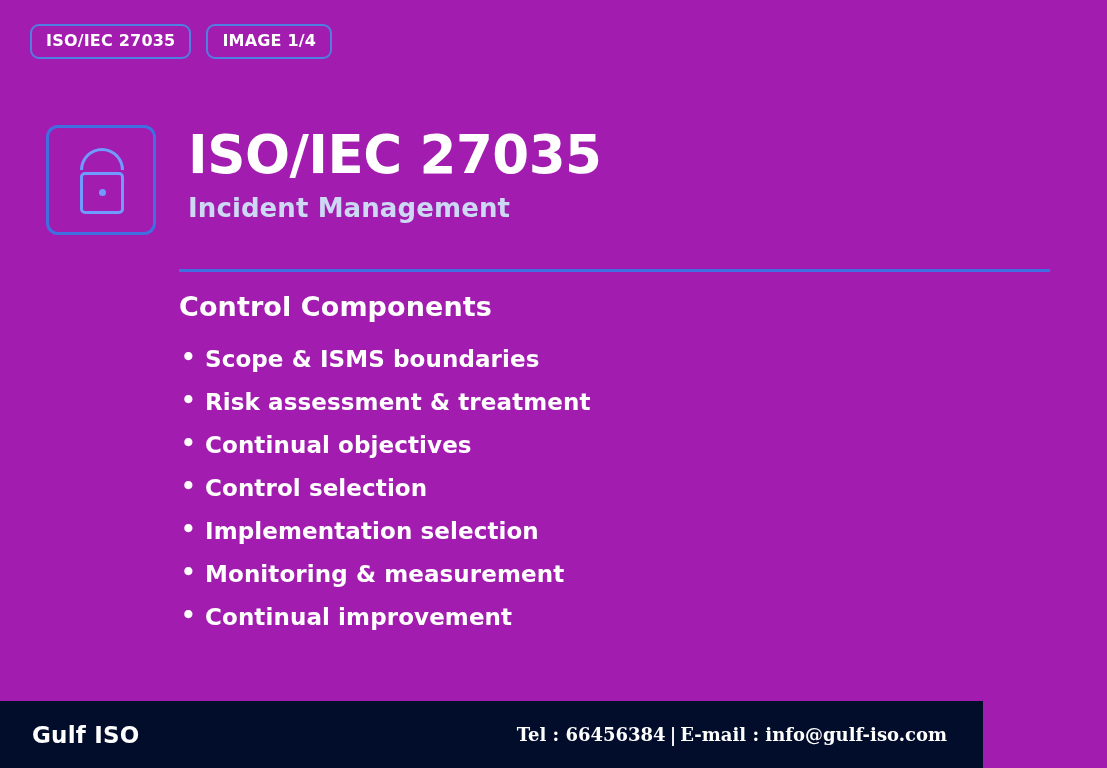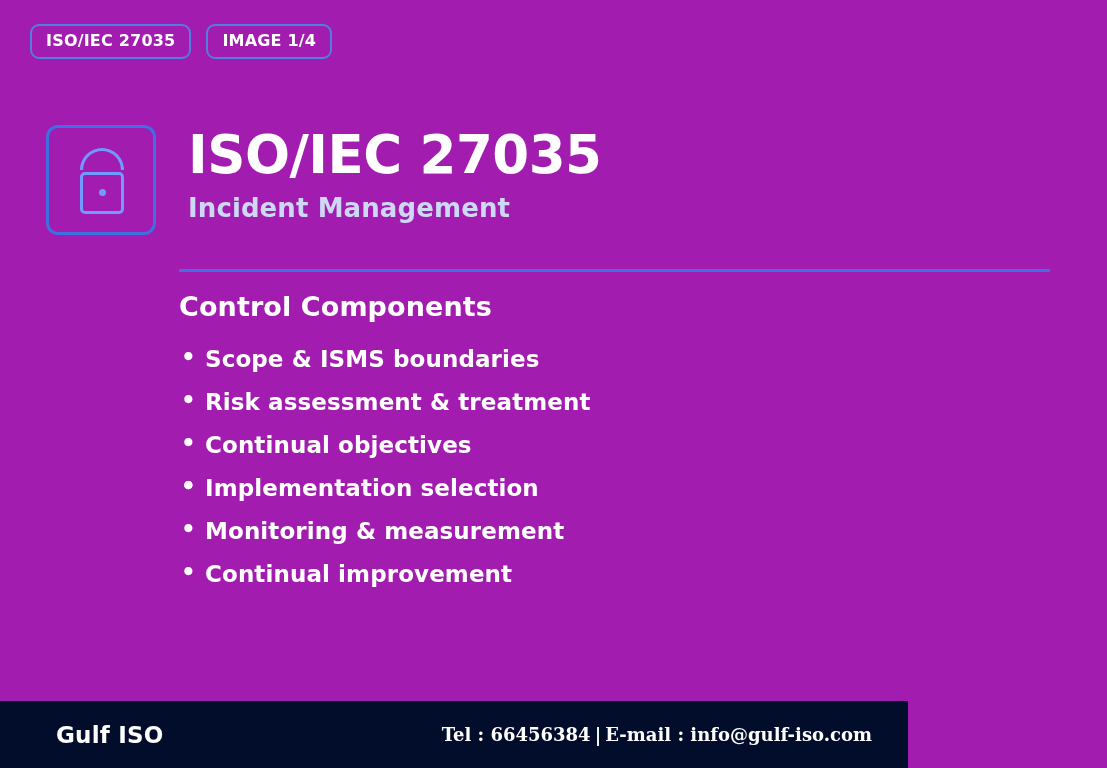--- a/index.html
+++ b/index.html
@@ -157,27 +157,26 @@
     color: #ffffff;
     font-size: 23px;
     line-height: 1;
   }
 
   
   .footer {
     position: absolute;
     left: 0;
     bottom: 0;
-    width: 908px;
+    width: 983px;
     height: 67px;
     background: #020d2b;
     display: flex;
     align-items: center;
     box-sizing: border-box;
-    padding-left: 24px;
   }
   .footer-brand {
     color: #ffffff;
     font-size: 23px;
     font-weight: bold;
     margin-left: 32px;
     letter-spacing: 0.2px;
   }
   .footer-contact {
     margin-left: auto;
@@ -228,20 +227,21 @@
       <li>
         <span class="bullet">•</span>
         <span>Risk assessment &amp; treatment</span>
       </li>
       <li>
         <span class="bullet">•</span>
         <span>Continual objectives</span>
       </li>
       <li>
         <span class="bullet">•</span>
+        <span>Control selection</span>
       </li>
       <li>
         <span class="bullet">•</span>
         <span>Implementation selection</span>
       </li>
       <li>
         <span class="bullet">•</span>
         <span>Monitoring &amp; measurement</span>
       </li>
       <li>

